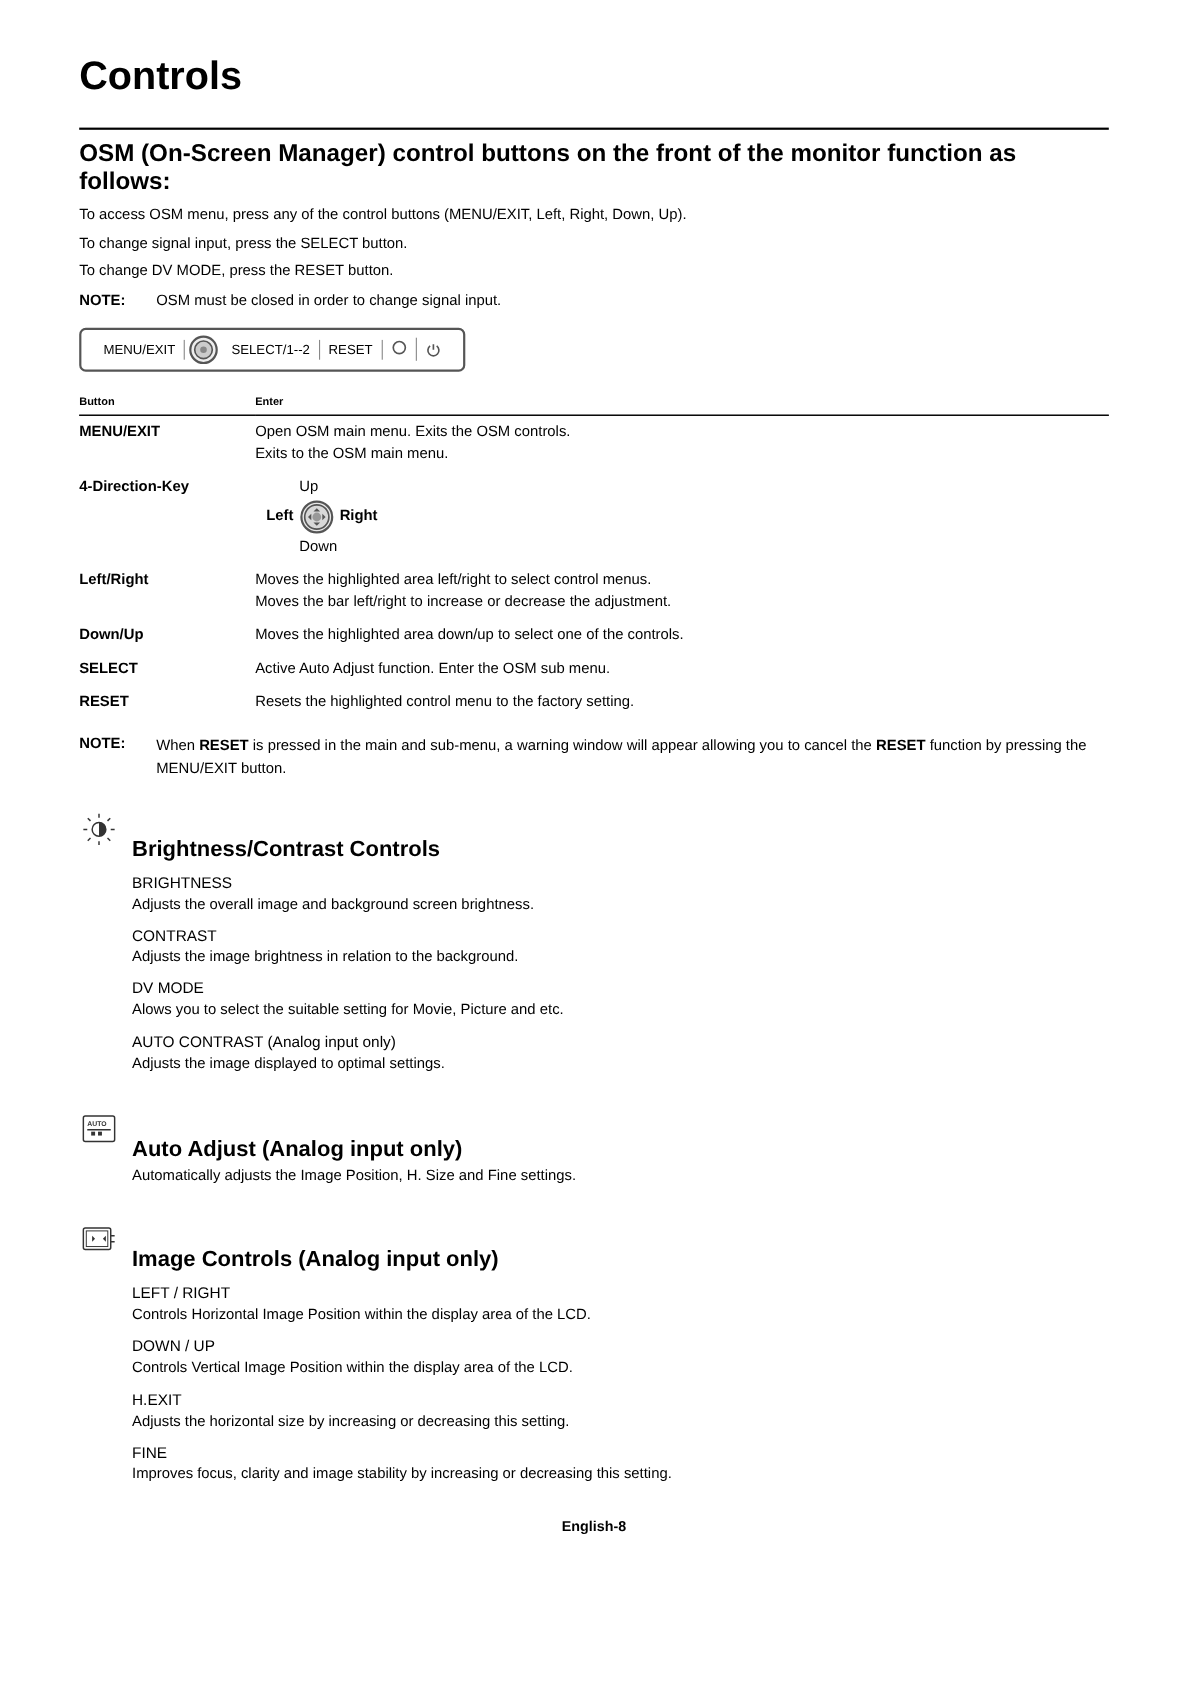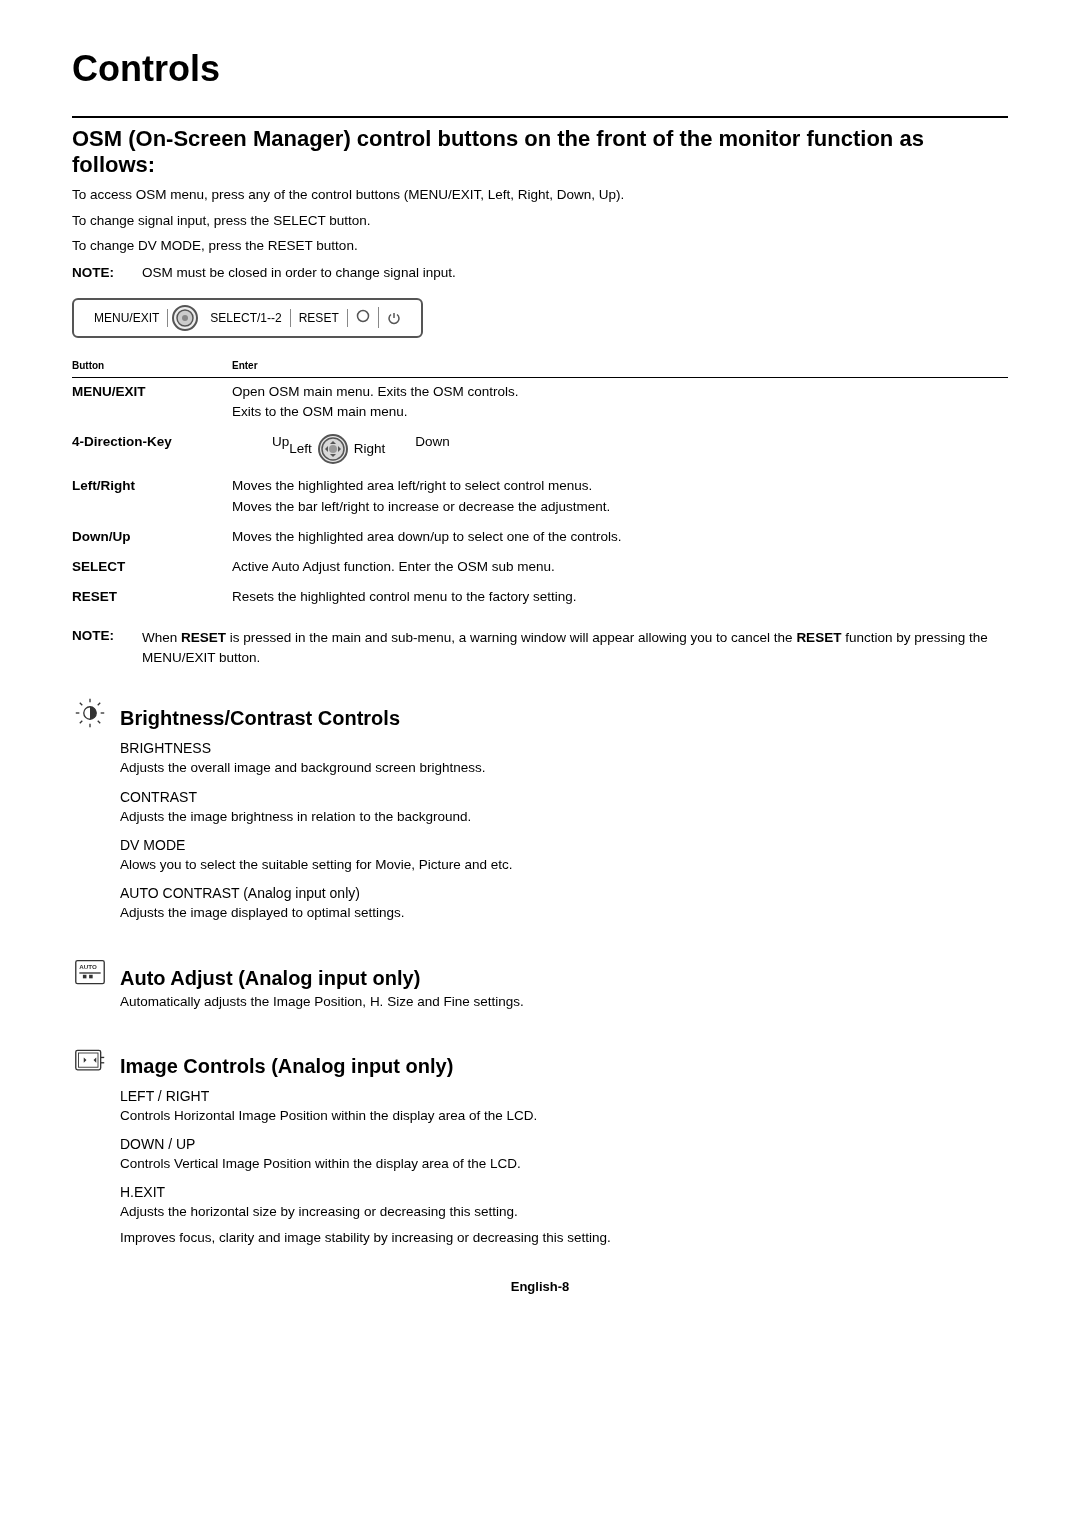--- a/index.html
+++ b/index.html
@@ -22,21 +22,21 @@
     h2.section-heading {
       font-size: 22px;
       font-weight: bold;
       margin-bottom: 6px;
       margin-top: 0;
     }
     h3.sub-section-heading {
       font-size: 20px;
       font-weight: bold;
       margin-bottom: 2px;
-      margin-top: 14px;
+      margin-top: 27px;
     }
     h4.sub-sub-heading {
       font-size: 14px;
       font-weight: normal;
       margin-bottom: 2px;
       margin-top: 10px;
     }
     p.body-text {
       font-size: 13.5px;
       line-height: 1.5;
@@ -116,23 +116,24 @@
     }
     .button-table th {
       font-weight: bold;
       text-align: left;
       padding: 0 6px 6px 0;
       font-size: 10px;
       border-bottom: 1px solid #000;
     }
     .direction-cell {
       display: flex;
-      flex-direction: row;
+      flex-direction: column;
       align-items: flex-start;
       padding-left: 10px;
+      justify-content: space-between;
     }
     .direction-row {
       display: flex;
       align-items: center;
       gap: 6px;
     }
     .knob-inline {
       display: inline-flex;
       align-items: center;
       justify-content: center;
@@ -250,21 +251,21 @@
         <td>
           <span>Open OSM main menu. Exits the OSM controls.<br>Exits to the OSM main menu.</span>
         </td>
       </tr>
 
       <tr>
         <td class="col-btn">4-Direction-Key</td>
         <td>
           <div class="direction-cell">
             <div style="padding-left:30px; font-size:13.5px;">Up</div>
-            <div class="direction-row" style="margin: 2px 0;">
+            <div class="direction-row" style="margin: 2px 0; font-weight: bold;">
               <span>Left</span>
               <span class="knob-inline">
                 <svg width="26" height="26" viewBox="0 0 26 26">
                   <circle cx="13" cy="13" r="11" fill="#d8d8d8" stroke="#555" stroke-width="1.5"></circle>
                   <circle cx="13" cy="13" r="4" fill="#999"></circle>
 
                   <polygon points="5,13 8,10 8,16" fill="#555"></polygon>
 
                   <polygon points="21,13 18,10 18,16" fill="#555"></polygon>
 
@@ -388,18 +389,19 @@
     </div>
     <div class="sub-section-block">
       <h4 class="sub-sub-heading">DOWN / UP</h4>
       <p class="body-text">Controls Vertical Image Position within the display area of the LCD.</p>
     </div>
     <div class="sub-section-block">
       <h4 class="sub-sub-heading">H.EXIT</h4>
       <p class="body-text">Adjusts the horizontal size by increasing or decreasing this setting.</p>
     </div>
     <div class="sub-section-block">
+      <h4 class="sub-sub-heading">FINE</h4>
       <p class="body-text">Improves focus, clarity and image stability by increasing or decreasing this setting.</p>
     </div>
   </div>
 </div>
 
 <div class="footer">English-8</div>
 
 </body></html>

